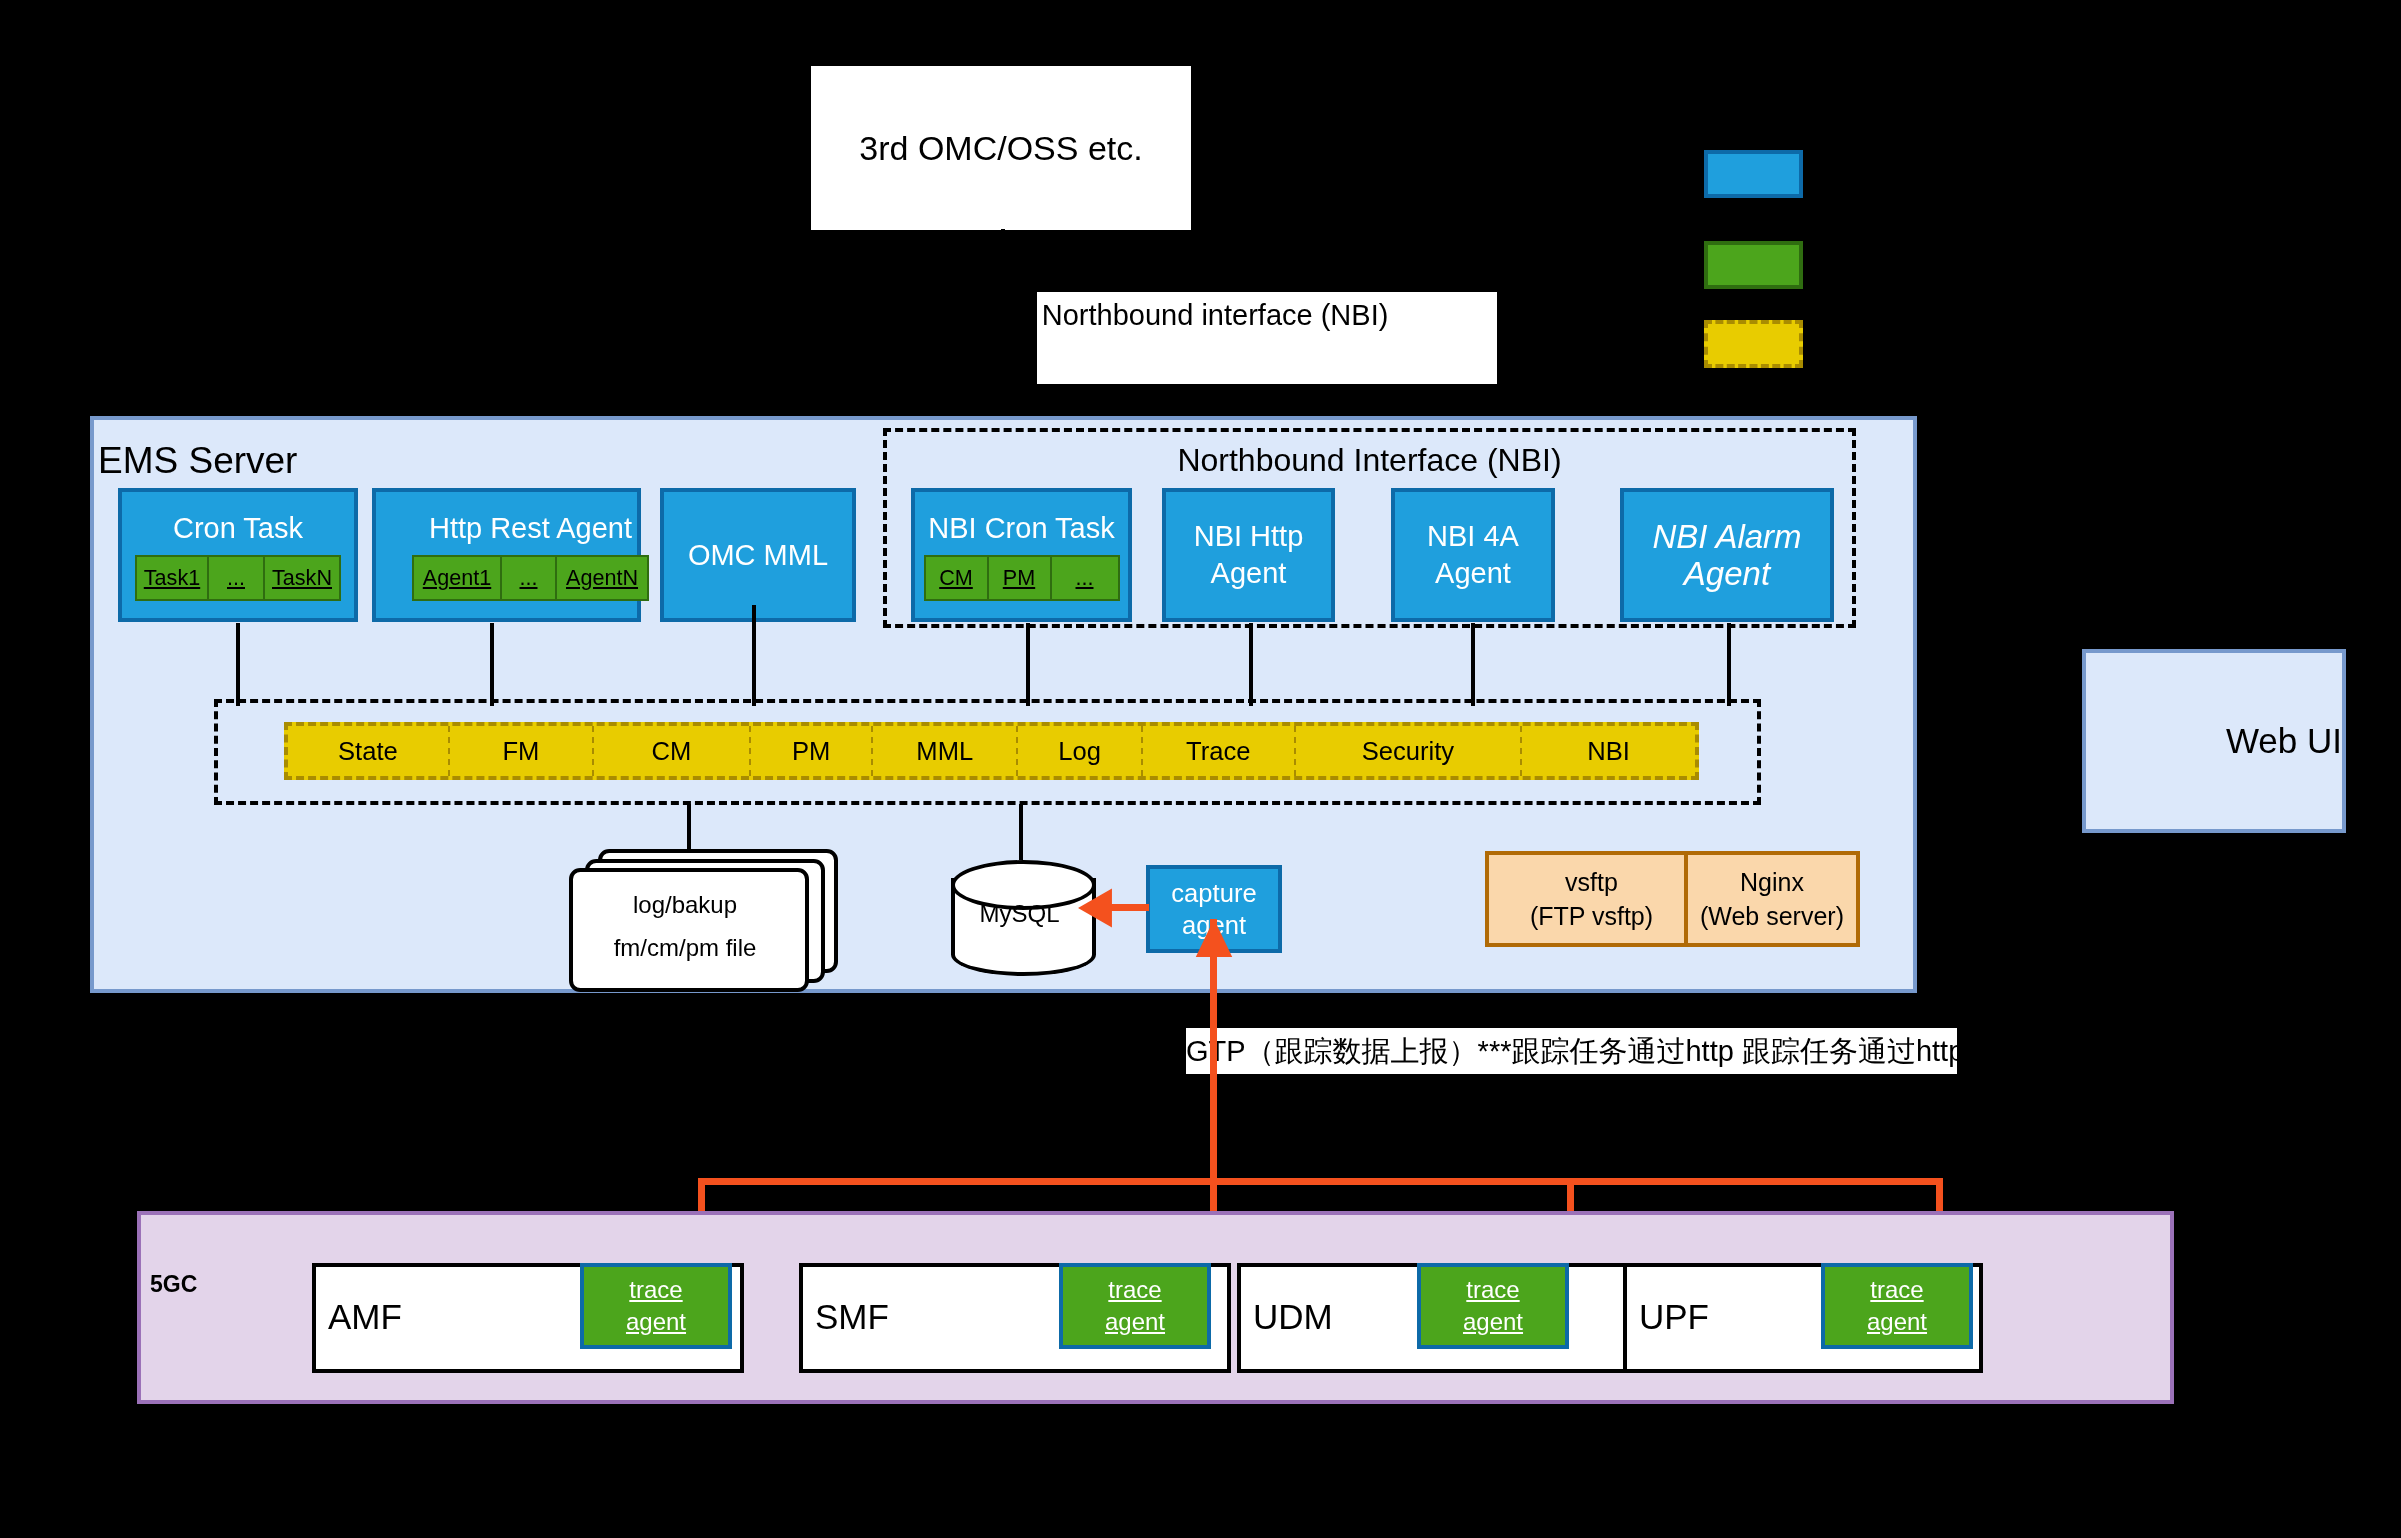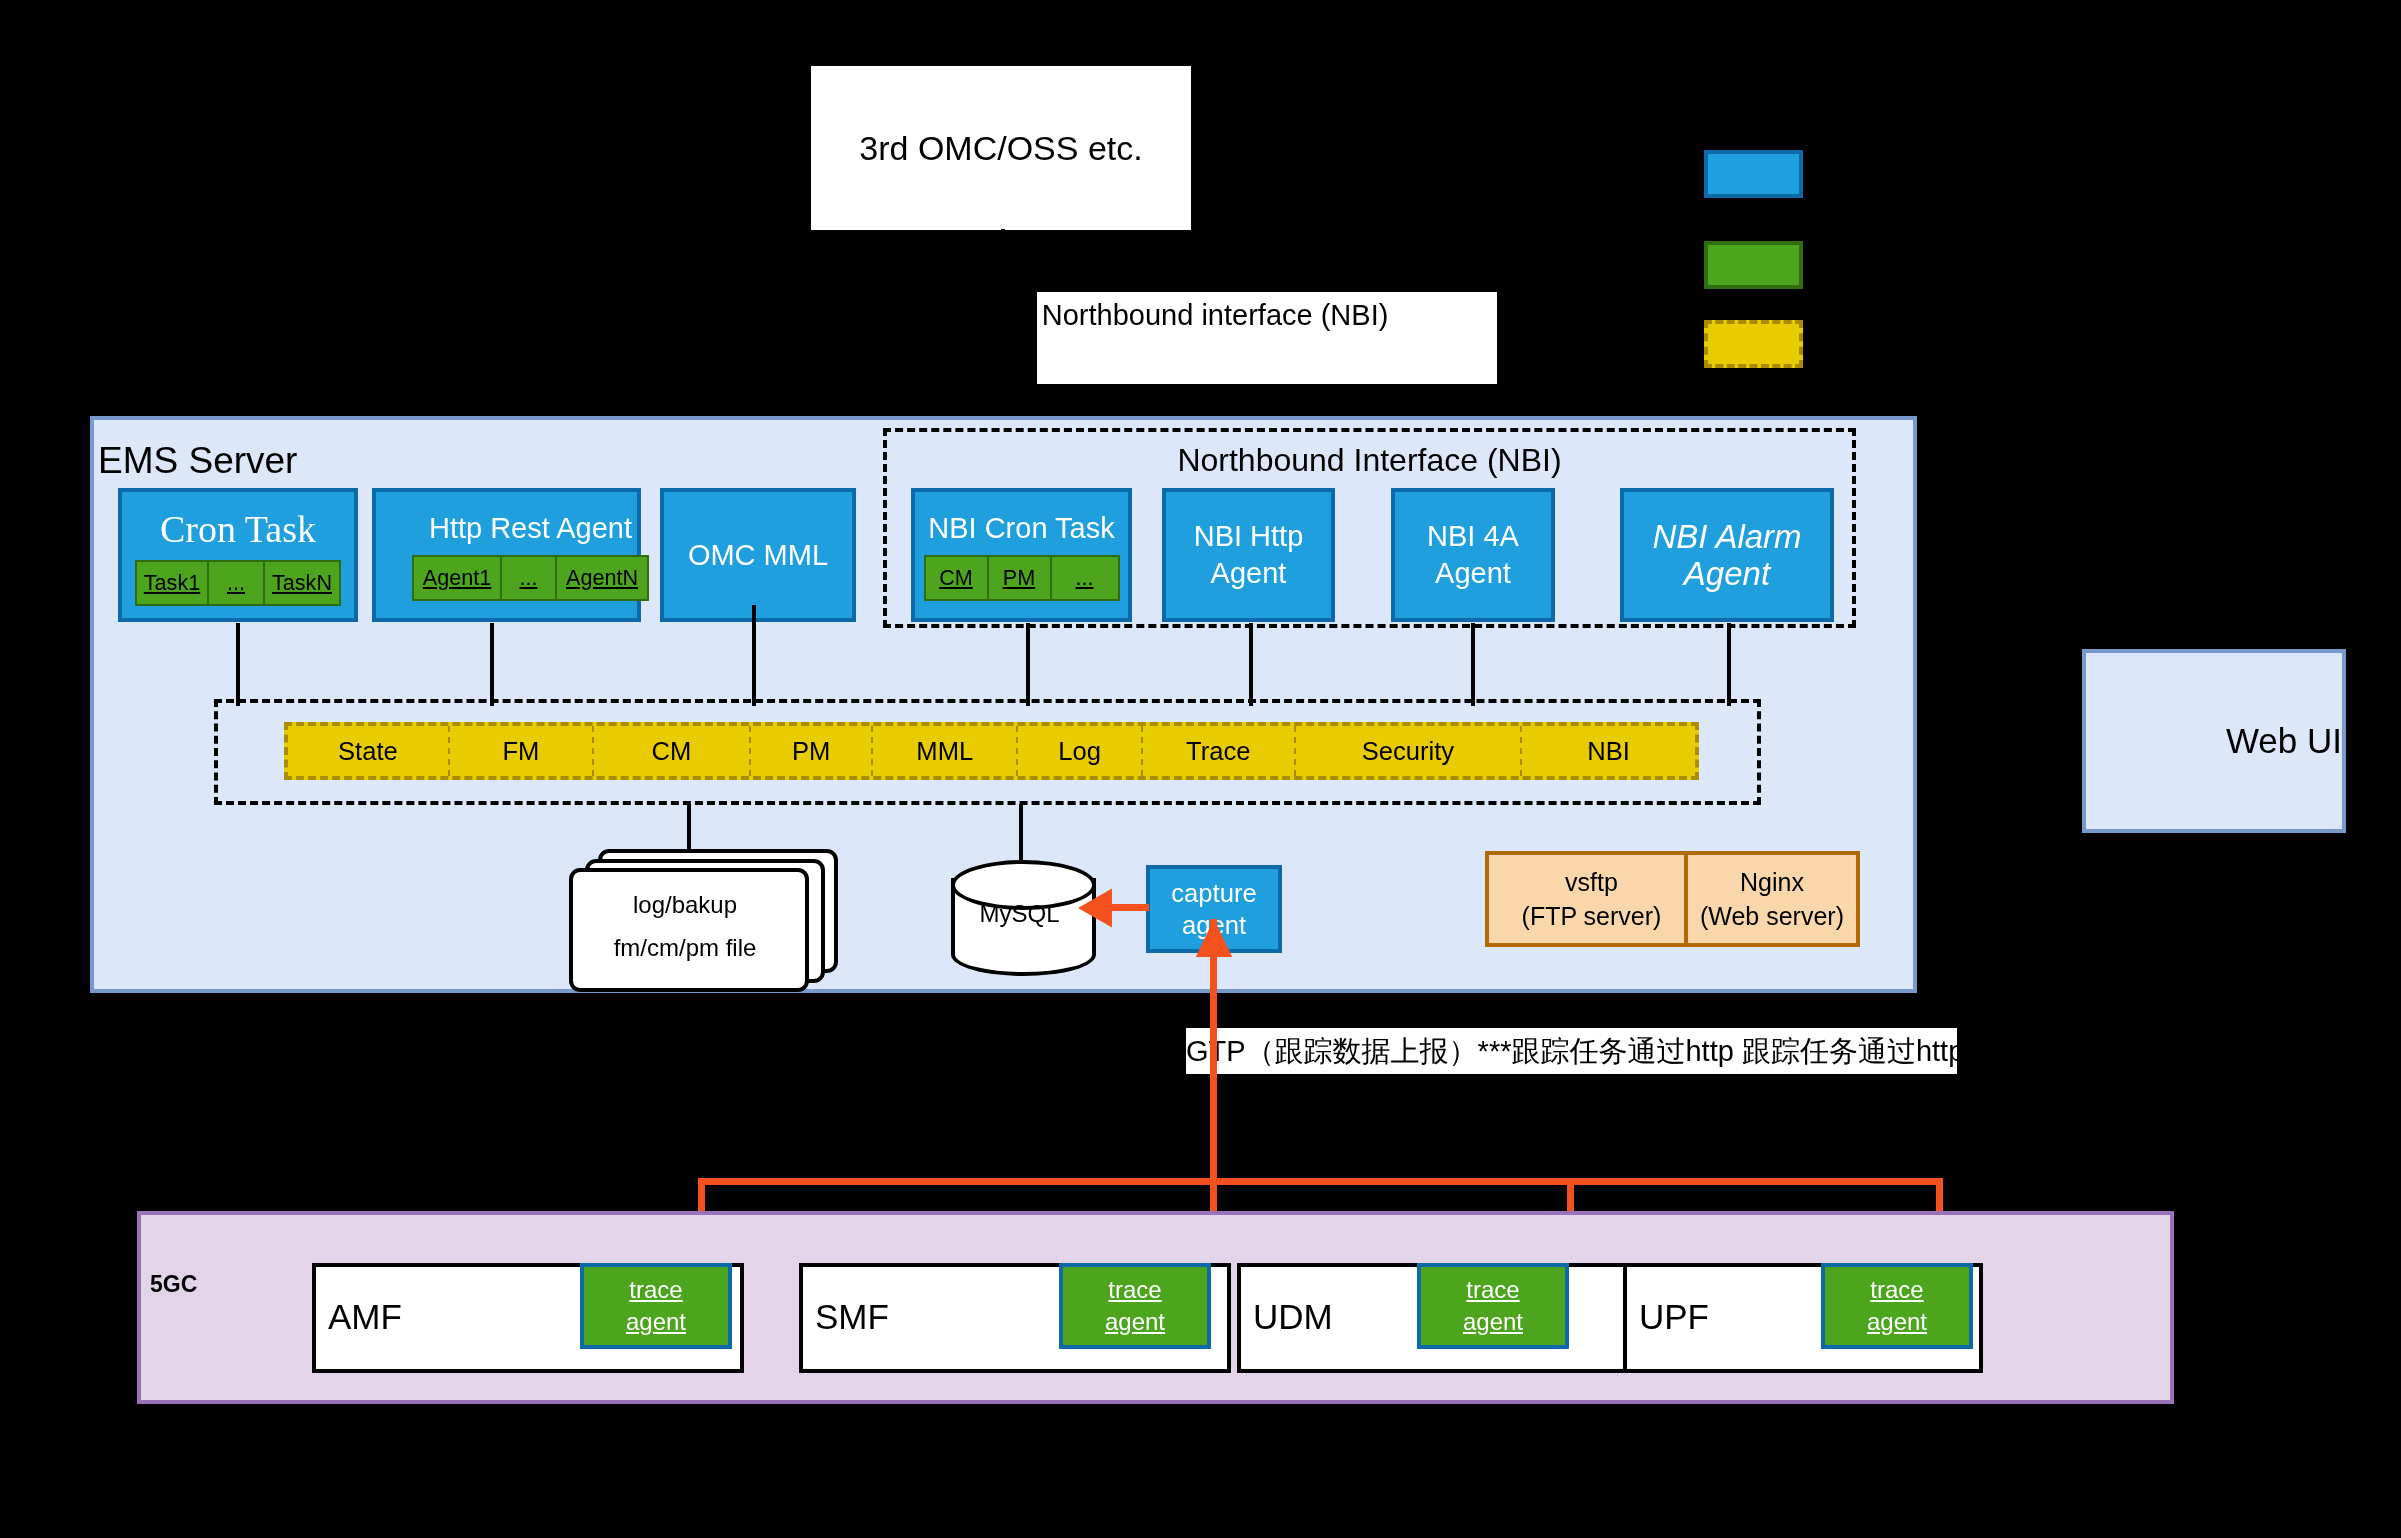--- a/index.html
+++ b/index.html
@@ -67,21 +67,21 @@
 <div class="abs sw-gold" style="left:1704px;top:320px;width:99px;height:48px;"></div>
 
 <div class="abs ems-panel" style="left:90px;top:416px;width:1827px;height:577px;"></div>
 
 <div class="abs" style="left:98px;top:440px;font-size:37px;">EMS Server</div>
 
 <div class="abs dash-black" style="left:883px;top:428px;width:973px;height:200px;"></div>
 <div class="abs ctr" style="left:883px;top:436px;width:973px;height:48px;font-size:32px;">Northbound Interface (NBI)</div>
 
 <div class="abs blue-box ctr col" style="left:118px;top:488px;width:240px;height:134px;">
-  <div style="font-size:38px;margin-top:3.2px;font-family:Liberation Serif, serif;">Cron Task</div>
+  <div style="font-size:29px;margin-top:3.2px;">Cron Task</div>
   <div style="display:flex;margin-top:9.6px;">
     <div class="green-chip ctr" style="width:70px;height:42px;font-size:21.6px;">Task1</div>
     <div class="green-chip ctr" style="width:54px;height:42px;font-size:21.6px;border-left:none;">...</div>
     <div class="green-chip ctr" style="width:74px;height:42px;font-size:21.6px;border-left:none;">TaskN</div>
   </div>
 </div>
 <div class="abs vline" style="left:236px;top:623px;height:83px;"></div>
 
 <div class="abs blue-box ctr col" style="left:372px;top:488px;width:269px;height:134px;padding-left:48px;">
   <div style="font-size:29px;margin-top:3.2px;">Http Rest Agent</div>
@@ -161,21 +161,21 @@
   <div>agent</div>
 </div>
 
 <div class="abs oline" style="left:1105px;top:904px;width:44px;height:7.2px;"></div>
 <svg class="abs" style="left:1078px;top:887px;width:34px;height:42px;" viewBox="0 0 42 52">
   <polygon points="0,26 42,2 42,50" fill="#f4511e"></polygon>
 </svg>
 
 <div class="abs orange-box ctr col" style="left:1485px;top:851px;width:213px;height:96px;font-size:25px;line-height:34px;">
   <div>vsftp</div>
-  <div>(FTP server)</div>
+  <div>(FTP vsftp)</div>
 </div>
 <div class="abs orange-box ctr col" style="left:1684px;top:851px;width:176px;height:96px;font-size:25px;line-height:34px;">
   <div>Nginx</div>
   <div>(Web server)</div>
 </div>
 
 <div class="abs webui-panel ctr" style="left:2082px;top:649px;width:264px;height:184px;font-size:35px;justify-content:flex-end;">
   <span>Web UI</span>
 </div>
 

